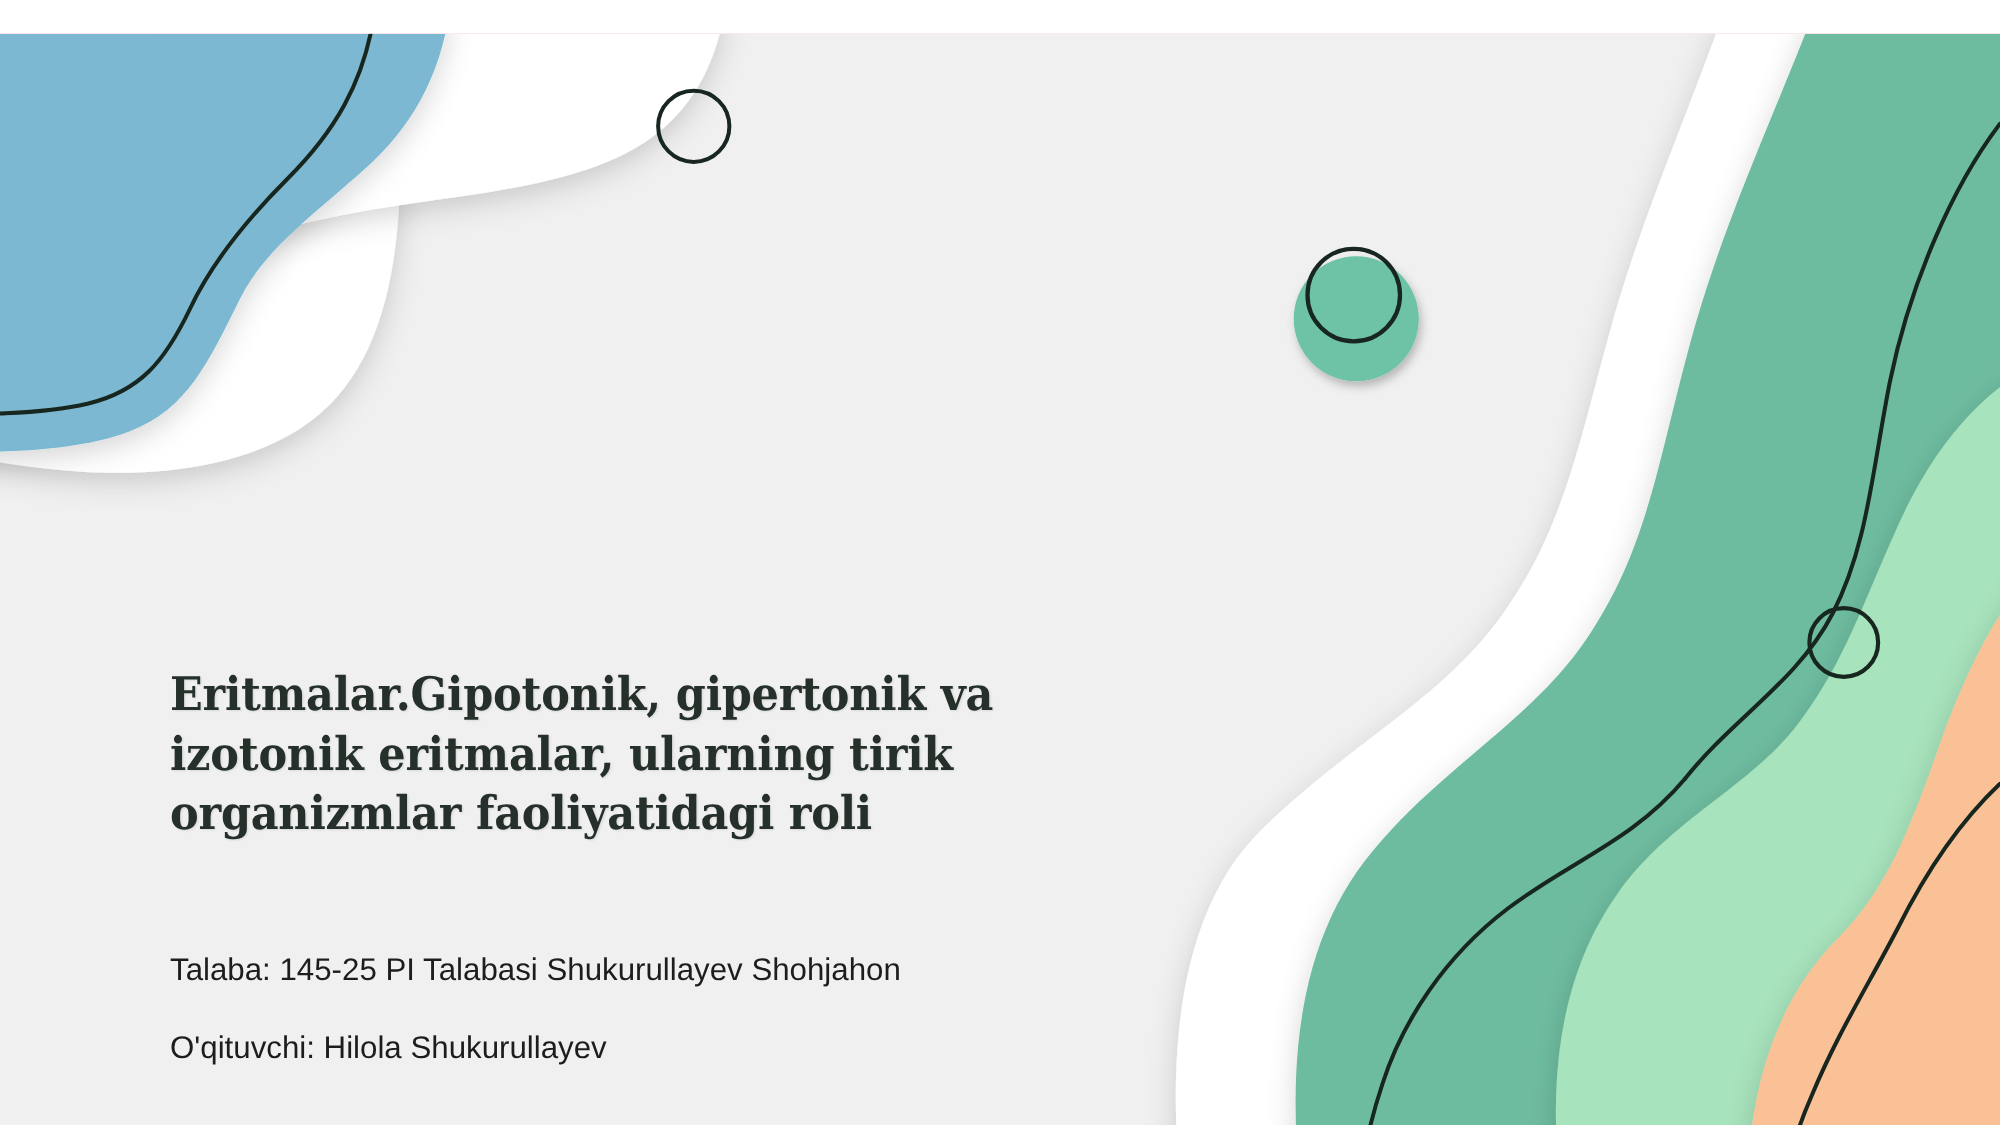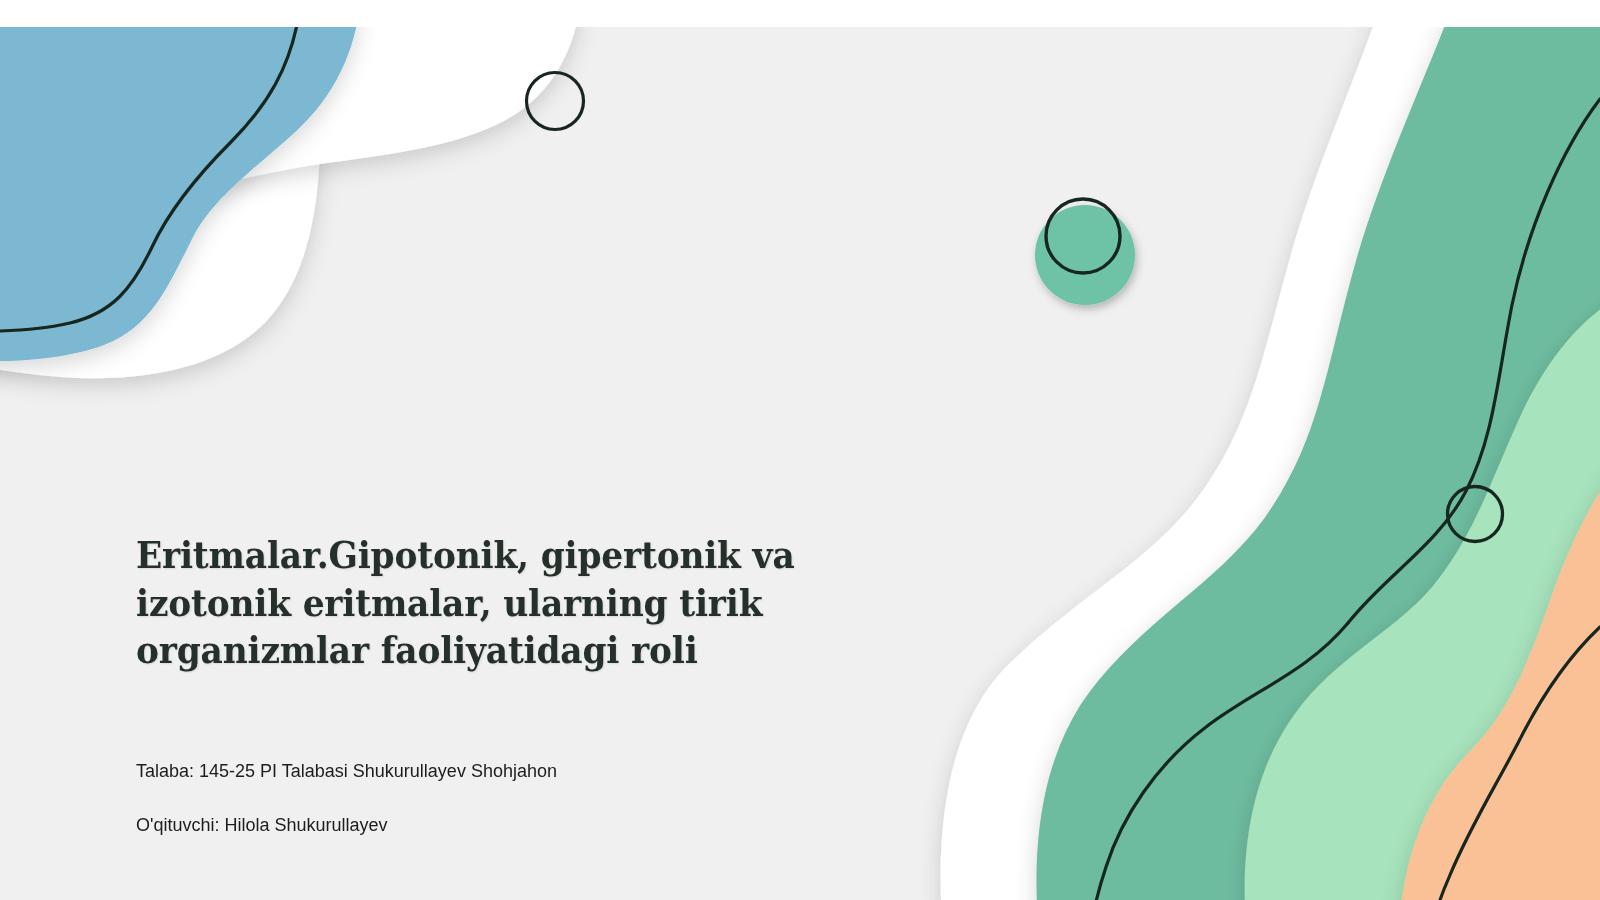--- a/index.html
+++ b/index.html
@@ -40,21 +40,21 @@
     letter-spacing: -0.2px;
     color: #26302a;
     text-shadow: 1px 1px 2px rgba(0,0,0,0.10);
     transform: scaleX(0.93);
     transform-origin: left center;
   }
   .meta-line {
     margin: 0;
     font-family: "Liberation Sans", sans-serif;
     font-weight: 400;
-    font-size: 18px;
+    font-size: 25px;
     line-height: 1.2;
     color: #1d1d1d;
     white-space: nowrap;
   }
   #meta-student { margin-top: 86px; }
   #meta-teacher { margin-top: 32px; }
 </style>
 </head>
 <body>
 

